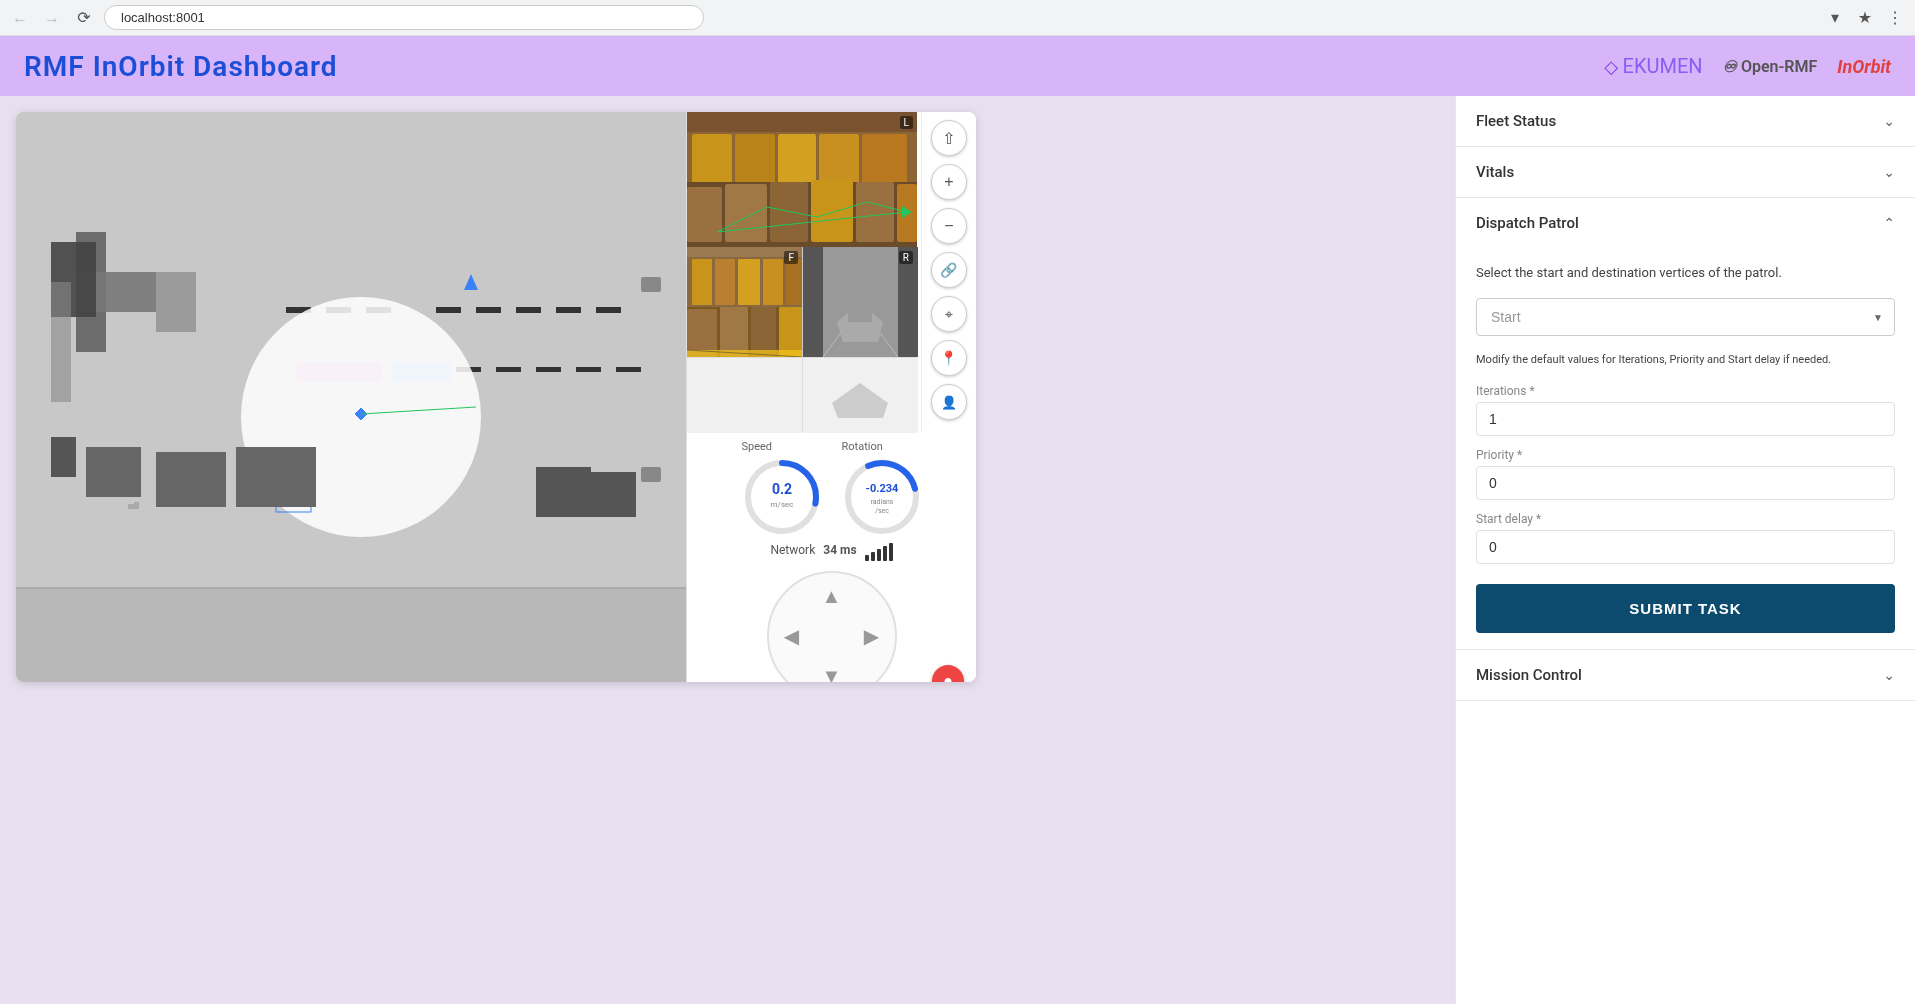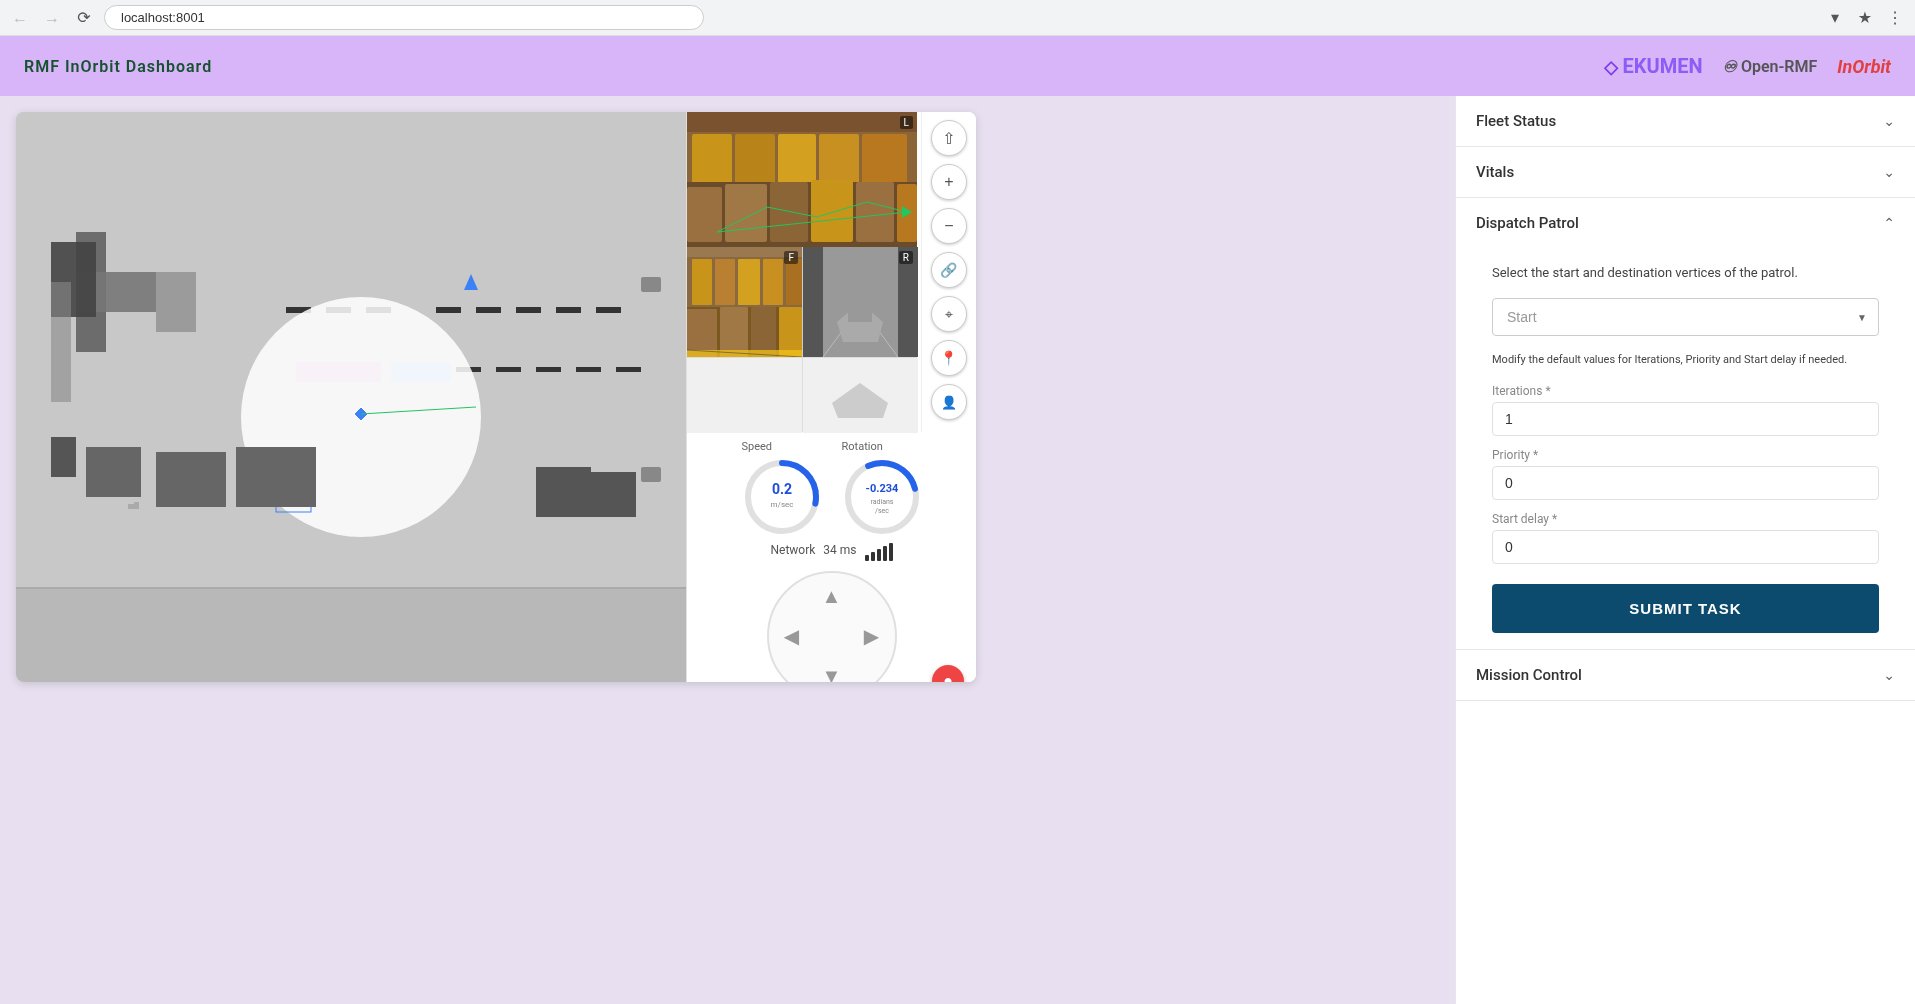--- a/index.html
+++ b/index.html
@@ -48,33 +48,33 @@
     
     .app-header {
       background: #d8b4f8;
       height: 60px;
       display: flex;
       align-items: center;
       padding: 0 24px;
       justify-content: space-between;
     }
     .app-title {
-      font-size: 16px;
+      font-size: 28px;
       font-weight: 600;
-      color: #14532d;
+      color: #1d4ed8;
       letter-spacing: 1px;
     }
     .header-logos {
       display: flex;
       align-items: center;
       gap: 20px;
     }
     .logo-ekumen {
       font-size: 18px;
-      font-weight: 700;
+      font-weight: 400;
       color: #333;
     }
     .logo-ekumen span { color: #8b5cf6; font-size: 20px; }
     .logo-openrmf {
       font-size: 16px;
       font-weight: 600;
       color: #555;
     }
     .logo-inorbit {
       font-size: 18px;
@@ -183,21 +183,21 @@
 
     .network-row {
       display: flex;
       align-items: flex-start;
       justify-content: center;
       gap: 8px;
       font-size: 12px;
       color: #555;
       padding: 2px 0;
     }
-    .network-ms { font-weight: 400; }
+    .network-ms { font-weight: 700; }
     .network-bars {
       display: flex; gap: 2px; align-items: flex-end;
     }
     .network-bar {
       width: 4px;
       background: #333;
       border-radius: 1px;
     }
 
     
@@ -275,21 +275,21 @@
       font-weight: 500;
       color: #333;
     }
     .chevron-icon {
       font-size: 14px;
       color: #666;
     }
 
     
     .dispatch-patrol-content {
-      padding: 16px 36px;
+      padding: 16px 20px;
     }
     .patrol-instruction {
       font-size: 13px;
       color: #444;
       margin-bottom: 16px;
       line-height: 1.4;
     }
 
     .form-select-group {
       margin-bottom: 12px;

